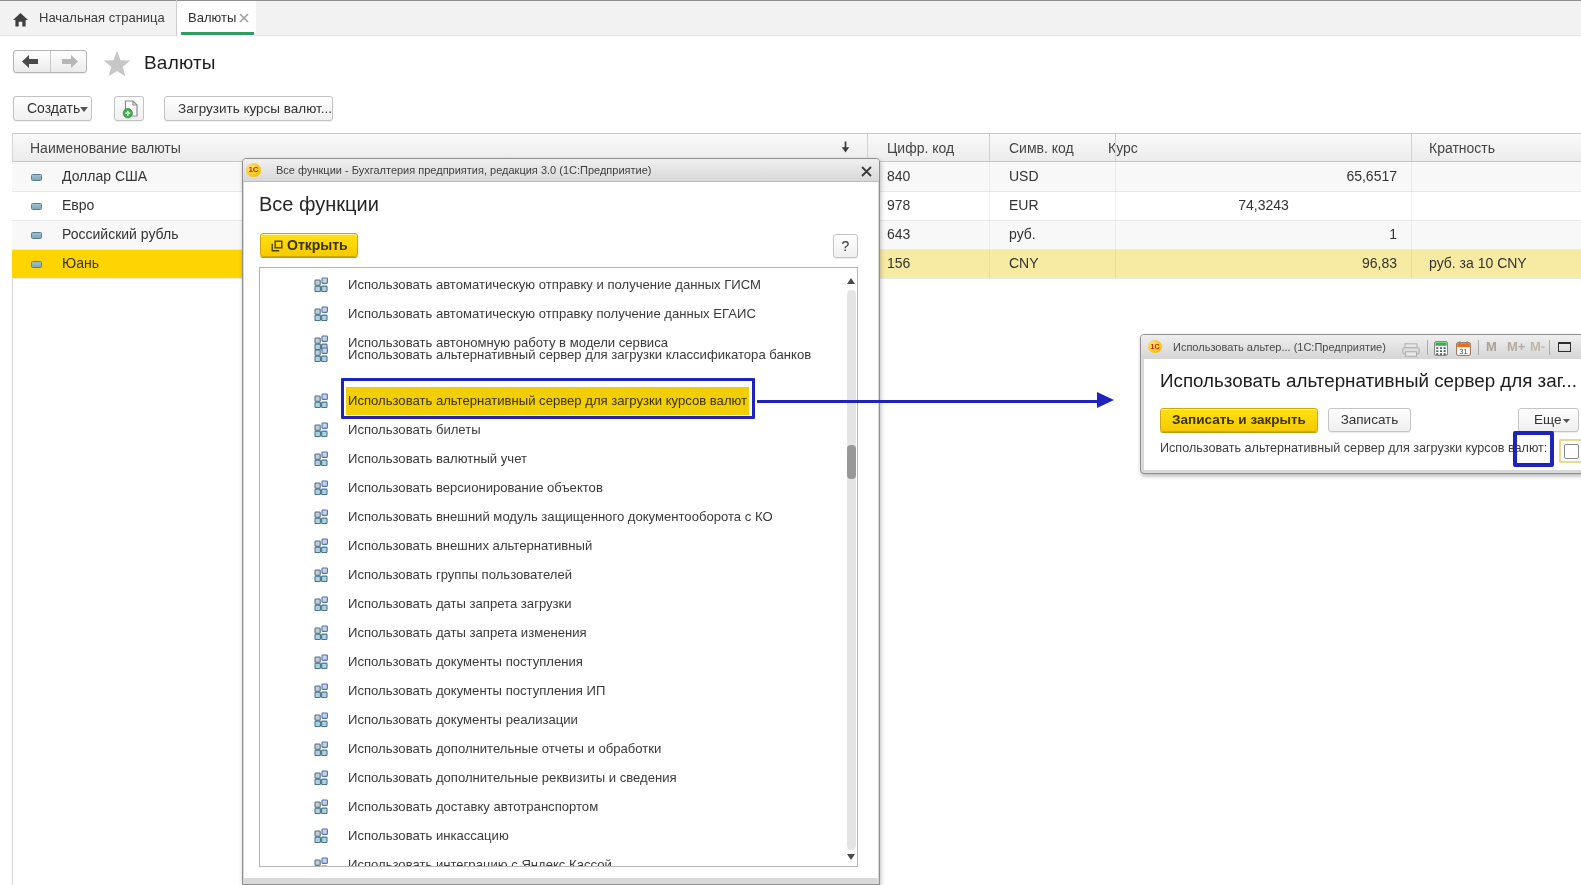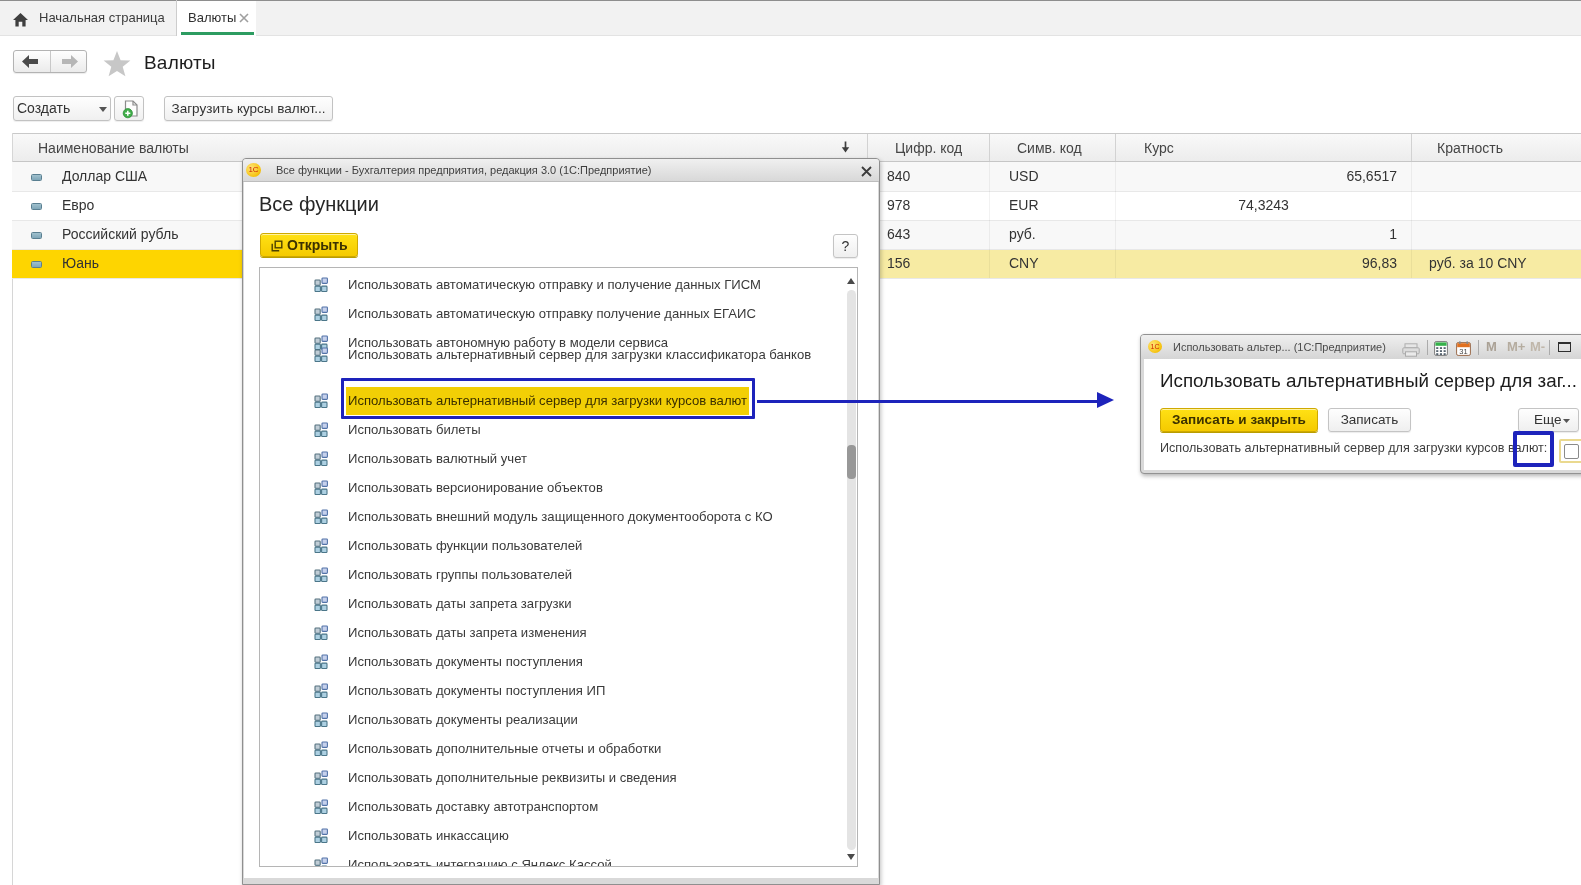--- a/index.html
+++ b/index.html
@@ -8,44 +8,44 @@
 
 #tabbar { position:absolute; left:0; top:0; width:1581px; height:36px;
   background:#f2f2f2; border-top:1px solid #8e8e8e; border-bottom:1px solid #e3e3e3; }
 #tab1sep { position:absolute; left:176px; top:0; width:1px; height:36px; background:#cdcdcd; }
 #tabactive { position:absolute; left:177px; top:1px; width:79px; height:35px; background:#ffffff; }
 #tabgreen { position:absolute; left:181px; top:32px; width:73px; height:3px; background:#2d9c61; }
 .tabtxt { position:absolute; top:0; height:35px; line-height:35px; font-size:13px; color:#3c3c3c; }
 
 .btn { position:absolute; height:25px; border:1px solid #c2c2c2; border-radius:3px;
   background:linear-gradient(#fefefe,#f0f0f0); font-size:14px; color:#333;
-  text-align:center; line-height:23px; box-shadow:0 1px 1px rgba(0,0,0,0.07); }
+  text-align:right; line-height:23px; box-shadow:0 1px 1px rgba(0,0,0,0.07); }
 
 #thead { position:absolute; left:12px; top:133px; width:1569px; height:29px;
   background:linear-gradient(#f9f9f9,#ececec); border-top:1px solid #c9c9c9;
   border-bottom:1px solid #c6c6c6; }
-.hlbl { position:absolute; top:140px; font-size:14px; color:#454545;margin-left:8px; }
+.hlbl { position:absolute; top:140px; font-size:14px; color:#454545; }
 .vsep-h { position:absolute; top:134px; width:1px; height:27px; background:#d2d2d2; }
 .vsep-b { position:absolute; top:162px; width:1px; height:116px; background:rgba(0,0,0,0.05); }
 .row { position:absolute; left:12px; width:1569px; height:29px; }
 .rline { position:absolute; left:12px; width:1569px; height:1px; background:#e8e8e8; }
 .ctext { position:absolute; font-size:14px; color:#333; height:29px; line-height:29px; }
 .cicon { position:absolute; left:31px; width:11px; height:7px; border:1px solid #597f91;
   border-radius:1.5px; background:linear-gradient(#9fc0cd,#7fa6b8); }
 
 #modal { position:absolute; left:242px; top:158px; width:638px; height:727px;
   background:#d9d9d9; border:1px solid #8f8f8f; border-radius:4px 4px 0 0;
   box-shadow:1px 2px 4px rgba(0,0,0,0.25); }
 #mtitle { position:absolute; left:0; top:0; width:636px; height:23px;
   background:linear-gradient(#f0f0f0,#d8d8d8); border-radius:3px 3px 0 0;
   border-bottom:1px solid #bdbdbd; }
 #mbody { position:absolute; left:1px; top:23px; width:634px; height:696px; background:#fff; }
 .onec { position:absolute; width:15px; height:14px; border-radius:50%;
   background:radial-gradient(circle at 35% 35%, #ffe477, #f6c20c 70%, #d89d00);
-  font-size:8px; font-weight:normal; color:#cc2200; text-align:center; line-height:14px; }
+  font-size:8px; font-weight:bold; color:#cc2200; text-align:center; line-height:14px; }
 .wtitletxt { font-size:11px; color:#3e3e3e; position:absolute; top:0; height:23px; line-height:23px; }
 #mlist { position:absolute; left:16px; top:108px; width:599px; height:600px;
   border:1px solid #b5b5b5; background:#fff; overflow:hidden; }
 .li { position:absolute; left:0; width:597px; height:29px; }
 .li .fo { position:absolute; left:54px; top:6.5px; }
 .li-t { position:absolute; left:88px; top:0; height:29px; line-height:29px;
   font-size:13.1px; color:#3a3a3a; white-space:nowrap; }
 
 #rwin { position:absolute; left:1104px; top:334px; width:464px; height:140px;
   background:#d9d9d9; border:1px solid #929292; border-radius:4px;
@@ -83,40 +83,40 @@
   <path d="M7 0 L7 4 L16 4 L16 9 L7 9 L7 13 L0 6.5 Z" fill="#4a4a4a"></path>
 </svg>
 <svg class="abs" style="left:62px;top:55px" width="16" height="13" viewBox="0 0 16 13">
   <path d="M9 0 L9 4 L0 4 L0 9 L9 9 L9 13 L16 6.5 Z" fill="#b6b6b6"></path>
 </svg>
 <svg class="abs" style="left:103px;top:51px" width="28" height="26" viewBox="0 0 28 26">
   <path d="M14 0 L17.6 9.2 L27.4 9.6 L19.7 15.8 L22.4 25.3 L14 19.9 L5.6 25.3 L8.3 15.8 L0.6 9.6 L10.4 9.2 Z" fill="#c7c7c7"></path>
 </svg>
 <div class="abs" style="left:144px;top:52px;font-size:19px;color:#1d1d1d;letter-spacing:0.2px">Валюты</div>
 
-<div class="btn" style="left:13px;top:96px;width:98px;text-align:left;padding-left:3px">Создать
+<div class="btn" style="left:13px;top:96px;width:79px;text-align:left;padding-left:13px">Создать
   <svg style="position:absolute;right:3px;top:10px" width="8" height="5" viewBox="0 0 8 5">
       <path d="M0 0 L8 0 L4 5 Z" fill="#555"></path>
     </svg>
 </div>
 <div class="btn" style="left:114px;top:96px;width:30px">
   <svg style="position:absolute;left:7px;top:3px" width="17" height="19" viewBox="0 0 17 19">
     <path d="M3.5 1 L11 1 L15 5 L15 16 L3.5 16 Z" fill="#fdfdfd" stroke="#8b8b8b" stroke-width="1.2"></path>
     <path d="M11 1 L11 5 L15 5" fill="none" stroke="#8b8b8b" stroke-width="1.2"></path>
     <circle cx="5.8" cy="13.2" r="4.6" fill="#3fae49" stroke="#2c8e36" stroke-width="0.8"></circle>
     <path d="M5.8 10.7 L5.8 15.7 M3.3 13.2 L8.3 13.2" stroke="#fff" stroke-width="1.5"></path>
   </svg>
 </div>
 <div class="btn" style="left:164px;top:96px;width:169px;font-size:13.5px">Загрузить курсы валют...</div>
 
 <div id="thead"></div>
 <span class="hlbl" style="left:30px">Наименование валюты</span>
 <span class="hlbl" style="left:887px">Цифр. код</span>
 <span class="hlbl" style="left:1009px">Симв. код</span>
-<span class="hlbl" style="left:1136px">Курс</span>
+<span class="hlbl" style="left:1108px">Курс</span>
 <span class="hlbl" style="left:1429px">Кратность</span>
 <svg class="abs" style="left:840px;top:141px" width="11" height="12" viewBox="0 0 11 12">
   <path d="M5.5 0.5 L5.5 7" stroke="#3e3e3e" stroke-width="1.7" fill="none"></path>
   <path d="M1.8 6.2 L9.2 6.2 L5.5 11.5 Z" fill="#3e3e3e"></path>
 </svg>
 <div class="abs" style="left:12px;top:133px;width:1px;height:752px;background:#d6d6d6"></div>
 
 <div class="row" style="top:162px;background:#f8f8f8"></div>
 <div class="row" style="top:191px;background:#ffffff"></div>
 <div class="row" style="top:220px;background:#f8f8f8"></div>
@@ -257,21 +257,21 @@
 </svg>
         <span class="li-t">Использовать внешний модуль защищенного документооборота с КО</span>
       </div>
 <div class="li" style="top:263px">
         <svg class="fo" width="15" height="15" viewBox="0 0 15 15">
 <rect x="1" y="3" width="5.2" height="5.2" rx="0.8" fill="#c0cdd6" stroke="#54717f" stroke-width="1.1"></rect>
 <rect x="8" y="1" width="5.4" height="5.4" rx="0.8" fill="#c6d1ec" stroke="#5273a8" stroke-width="1.1"></rect>
 <rect x="1" y="9.1" width="5.4" height="5.4" rx="0.8" fill="#add0e2" stroke="#4b7689" stroke-width="1.1"></rect>
 <rect x="7.6" y="9.1" width="5.4" height="5.4" rx="0.8" fill="#add0e2" stroke="#4b7689" stroke-width="1.1"></rect>
 </svg>
-        <span class="li-t">Использовать функции пользователей</span>
+        <span class="li-t">Использовать внешних альтернативный</span>
       </div>
 <div class="li" style="top:292px">
         <svg class="fo" width="15" height="15" viewBox="0 0 15 15">
 <rect x="1" y="3" width="5.2" height="5.2" rx="0.8" fill="#c0cdd6" stroke="#54717f" stroke-width="1.1"></rect>
 <rect x="8" y="1" width="5.4" height="5.4" rx="0.8" fill="#c6d1ec" stroke="#5273a8" stroke-width="1.1"></rect>
 <rect x="1" y="9.1" width="5.4" height="5.4" rx="0.8" fill="#add0e2" stroke="#4b7689" stroke-width="1.1"></rect>
 <rect x="7.6" y="9.1" width="5.4" height="5.4" rx="0.8" fill="#add0e2" stroke="#4b7689" stroke-width="1.1"></rect>
 </svg>
         <span class="li-t">Использовать группы пользователей</span>
       </div>

